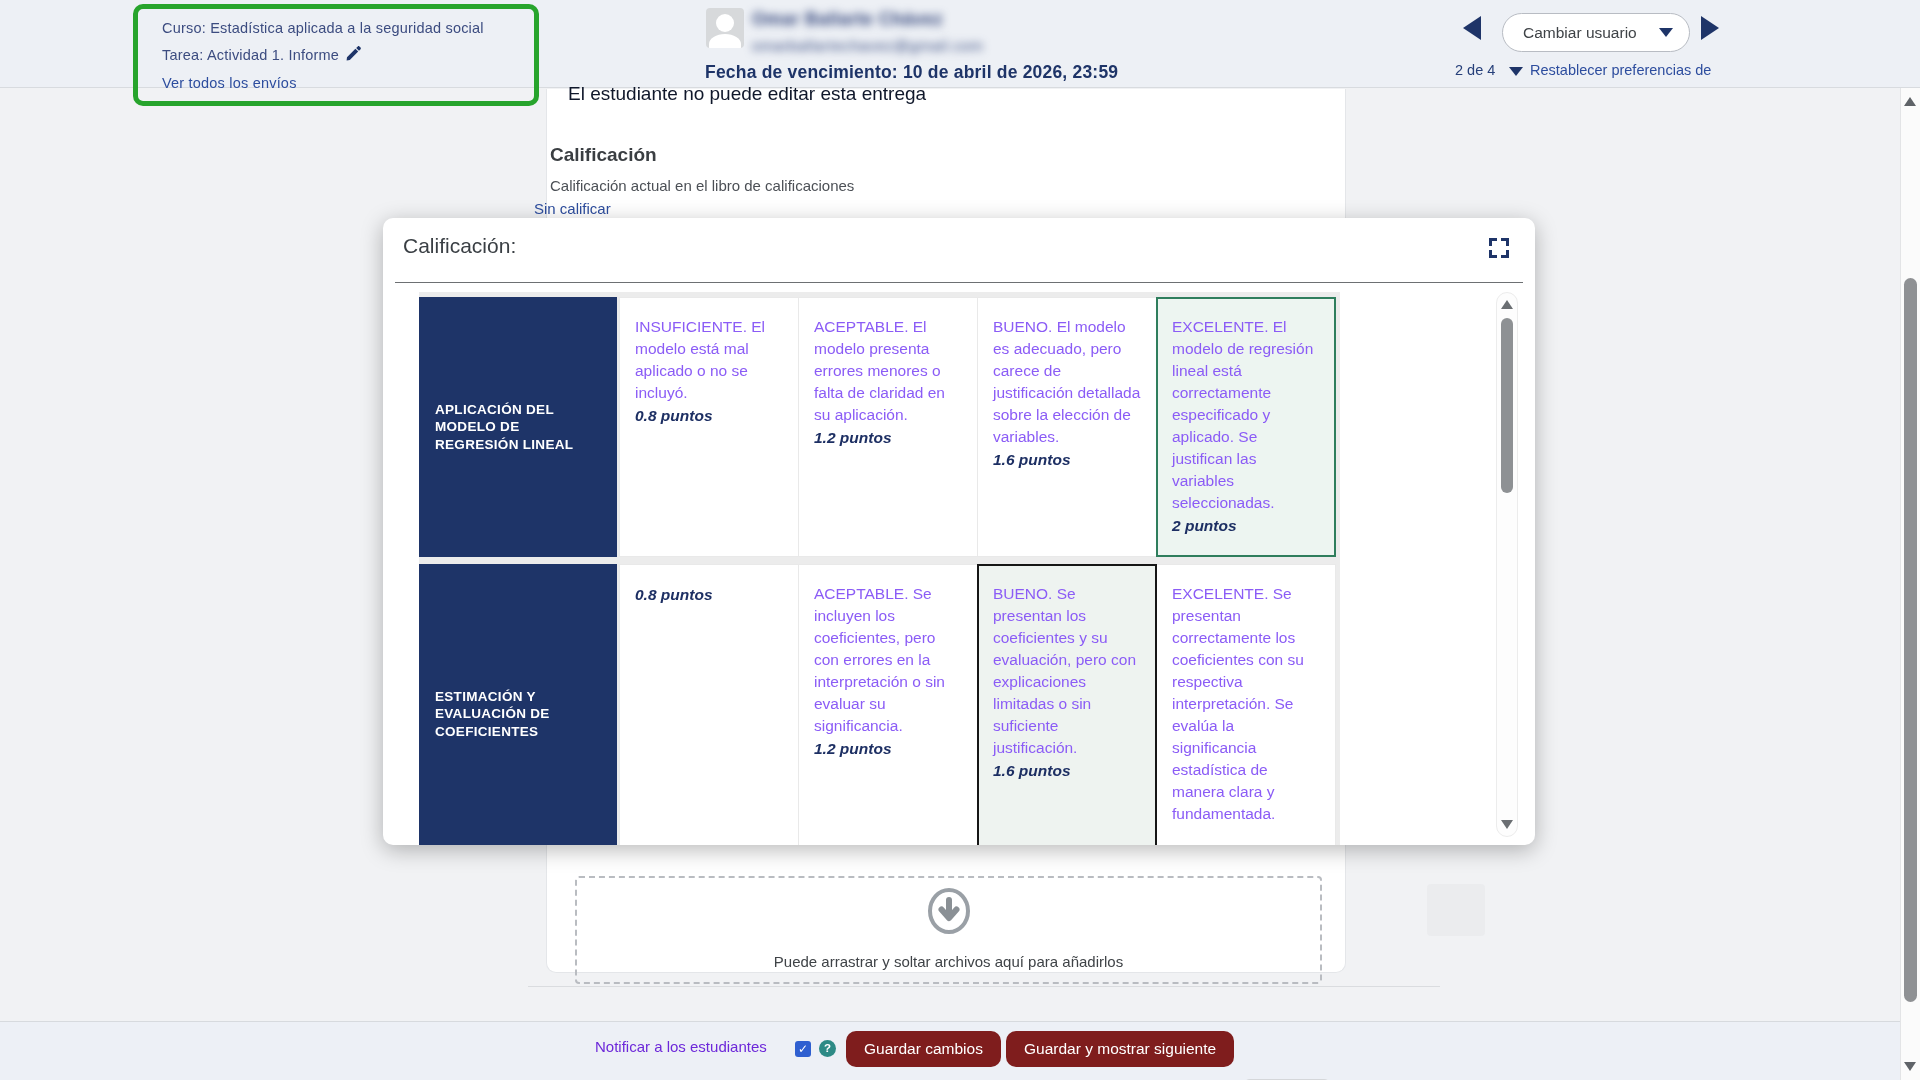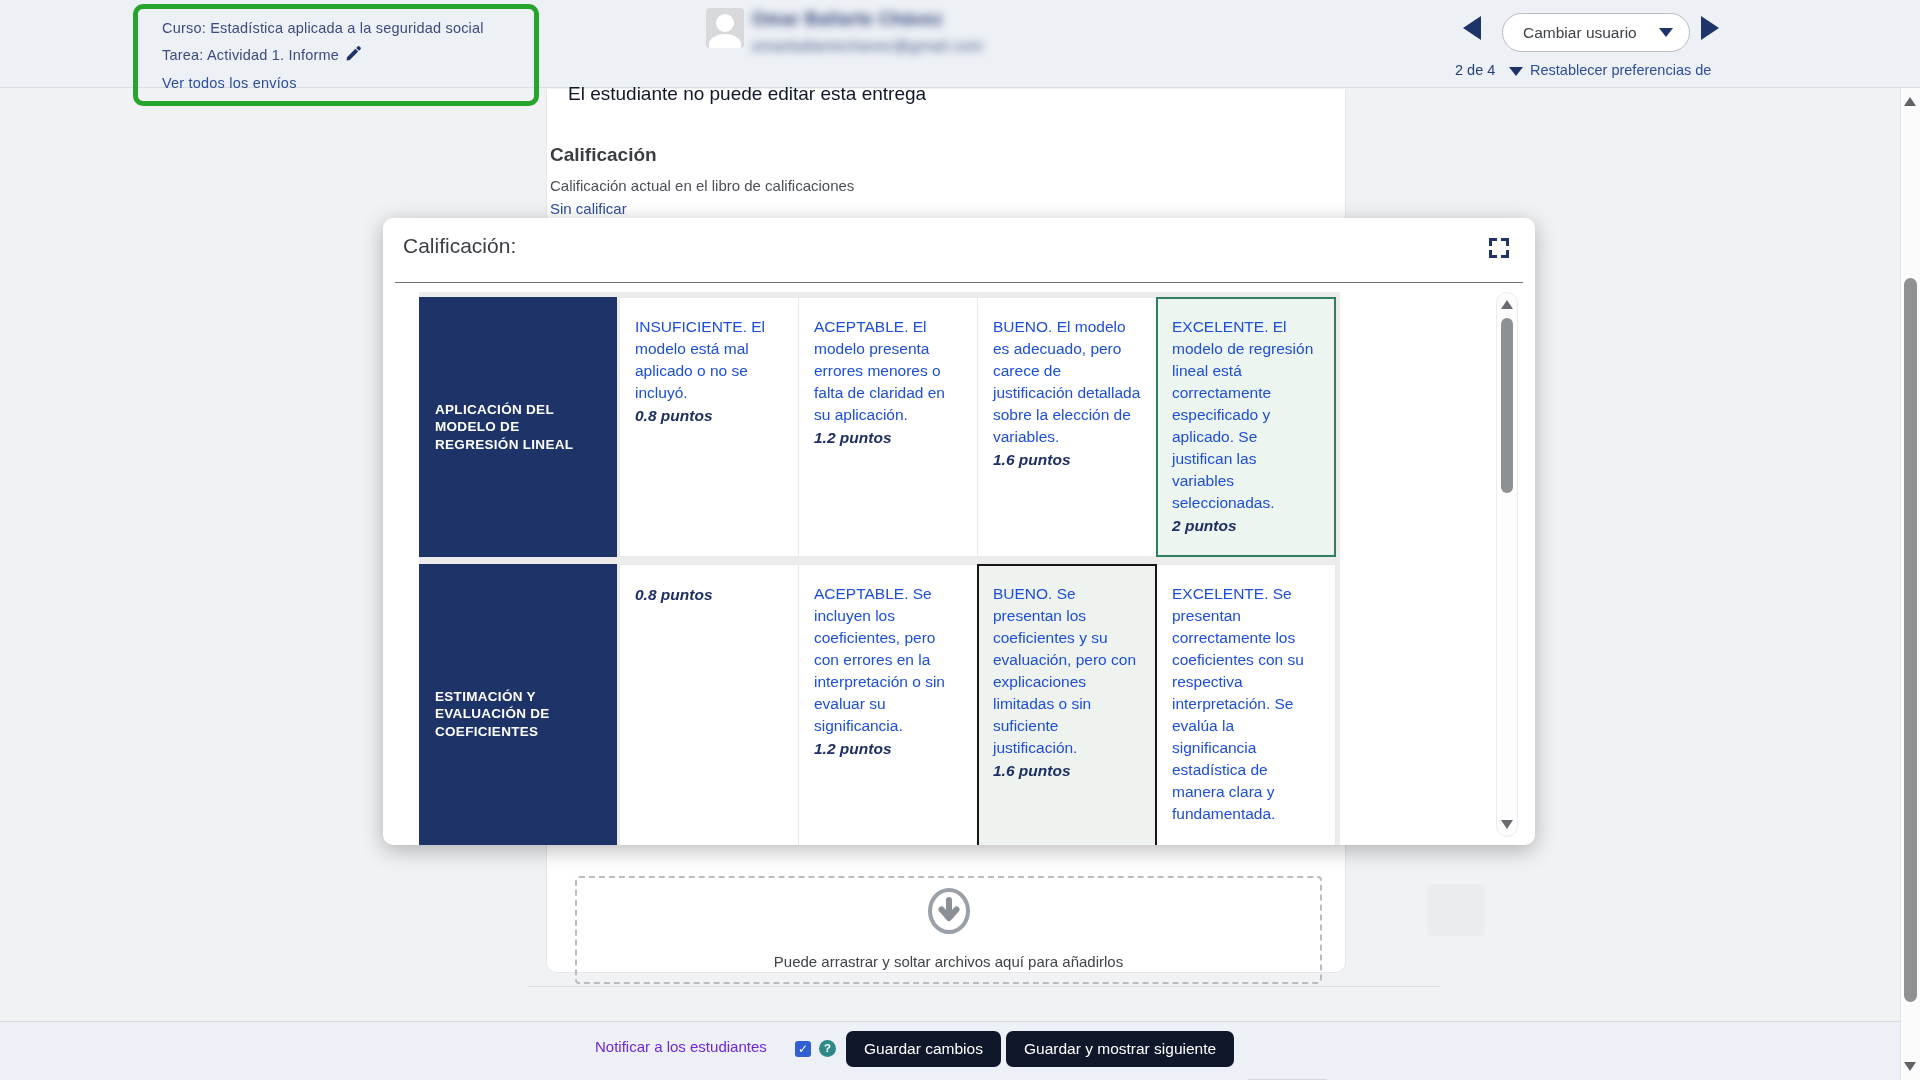--- a/index.html
+++ b/index.html
@@ -30,35 +30,35 @@
   .caret-down { width:0; height:0; border-left:7px solid transparent; border-right:7px solid transparent; border-top:9px solid #1e3468; }
   .pagination { left:1455px; top:62px; font-size:14.5px; color:#27407a; }
   .filter-caret { left:1509px; top:67px; width:0; height:0; border-left:7px solid transparent; border-right:7px solid transparent; border-top:9px solid #1e3468; cursor:pointer; }
   .reset-link { left:1530px; top:62px; font-size:14.5px; }
 
   
   .card { left:546px; top:89px; width:800px; height:884px; background:#fff; border:1px solid #e4e6e9; border-top:none; border-radius:0 0 10px 10px; }
   .notice { left:550px; top:83px; font-size:19px; color:#0f172a; z-index:2;margin-left:18px; }
   .grade-heading { left:550px; top:144px; font-size:19px; font-weight:bold; color:#3a3e42; }
   .gradebook-label { left:550px; top:177px; font-size:15px; color:#4c5056; }
-  .gradebook-value { left:550px; top:200px; font-size:15px;text-align:right; }
+  .gradebook-value { left:534px; top:200px; font-size:15px;text-align:right; }
 
   .dropzone { left:575px; top:876px; width:747px; height:108px; border:2px dashed #b9bcc1; border-radius:4px; cursor:pointer; }
   .dropzone-icon { position:absolute; left:50%; top:10px; transform:translateX(-50%); }
   .dropzone-text { position:absolute; left:0; right:0; bottom:12px; text-align:center; font-size:15px; color:#3f4347; }
   .faint-box { left:1427px; top:884px; width:58px; height:52px; background:#ebecee; border-radius:4px; }
   .hr-line { left:528px; top:986px; width:912px; height:1px; background:#dadcdf; }
 
   
   .footer-band { left:0; top:1021px; width:1920px; height:59px; background:#edf0f6; border-top:1px solid #d7dade; }
   .notify-label { left:595px; top:1038px; font-size:15px; color:#6d28d9; }
   .checkbox { left:795px; top:1041px; width:16px; height:16px; background:#2f5fd0; border-radius:3px; color:#fff; font-size:12px; line-height:16px; text-align:center; cursor:pointer; }
   .help-icon { left:819px; top:1040px; width:17px; height:17px; background:#2d8a86; border-radius:50%; color:#fff; font-size:11.5px; font-weight:bold; line-height:17px; text-align:center; cursor:pointer; }
   .btn { position:absolute; top:1031px; height:36px; display:inline-flex; align-items:center; padding:0 18px; border-radius:7px; font-size:15.5px; cursor:pointer; border:none; font-family:inherit; }
-  .btn-navy { background:#0f172a; color:#fff; }
+  .btn-navy { background:#7f1d1d; color:#fff;border-radius:10px; }
   .btn-gray { background:#d5d7da; color:#2f3337; padding:0 14px; }
   .btn-save { left:846px; }
   .btn-save-next { left:1006px; }
   .btn-reset { left:1243px;margin-top:48px; }
 
   
   .modal { left:383px; top:218px; width:1152px; height:627px; background:#fff; border-radius:10px; box-shadow:0 5px 22px rgba(0,0,0,0.28); overflow:hidden; z-index:10; }
   .modal-title { position:absolute; left:20px; top:16px; font-size:21px; color:#3a3f44; }
   .expand-icon { position:absolute; right:26px; top:20px; width:20px; height:20px; cursor:pointer; }
   .expand-icon span { position:absolute; width:8px; height:8px; border:3px solid #1e3468; }
@@ -67,21 +67,21 @@
   .expand-icon .bl { left:0; bottom:0; border-right:none; border-top:none; }
   .expand-icon .br { right:0; bottom:0; border-left:none; border-top:none; }
   .modal-divider { position:absolute; left:12px; right:12px; top:64px; height:1px; background:#6d7073; }
 
   .rubric { position:absolute; left:36px; top:74px; width:921px; background:#ececec; padding-top:5px; }
   .rubric-row { display:flex; margin-bottom:7px; }
   .crit-cell { width:198px; flex:0 0 198px; margin-right:3px; background:#1e3468; color:#fff; font-size:13.5px; font-weight:bold; line-height:1.3; display:flex; align-items:center; padding:0 16px; letter-spacing:0.3px; }
   .level-cell { width:180px; flex:0 0 180px; background:#fff; border:1px solid #e9e9e9; margin-left:-1px; padding:18px 15px; cursor:pointer; }
   .level-cell.selected_green { border:2px solid #2f7e5d; background:#edf5f1; z-index:1; padding:17px 14px; }
   .level-cell.selected_dark { border:2px solid #161616; background:#eef3f0; z-index:1; padding:17px 14px; }
-  .level-text { font-size:15.5px; line-height:22px; color:#1d4ed8; }
+  .level-text { font-size:15.5px; line-height:22px; color:#8b5cf6; }
   .level-points { margin-top:3px; font-size:15.5px; font-weight:bold; font-style:italic; color:#1d2f63; }
   .row-0 { height:260px; }
   .row-0 .level-cell, .row-0 .crit-cell { height:260px; }
   .row-1 { height:300px; }
   .row-1 .level-cell, .row-1 .crit-cell { height:300px; }
 
   .modal-scrollbar { position:absolute; left:1113px; top:74px; width:22px; height:545px; background:#fdfdfd; border:1px solid #ececec; border-radius:11px; }
   .msb-up { position:absolute; left:4px; top:7px; width:0; height:0; border-left:6px solid transparent; border-right:6px solid transparent; border-bottom:9px solid #6a6e72; cursor:pointer; }
   .msb-thumb { position:absolute; left:4px; top:25px; width:12px; height:175px; background:#8e9194; border-radius:6px; cursor:pointer; }
   .msb-down { position:absolute; left:4px; bottom:7px; width:0; height:0; border-left:6px solid transparent; border-right:6px solid transparent; border-top:9px solid #6a6e72; cursor:pointer; }
@@ -108,20 +108,21 @@
     </div>
     <div class="line"><span class="link">Ver todos los envíos</span></div>
   </div>
 
   <div class="abs avatar">
     <div class="head"></div>
     <div class="body"></div>
   </div>
   <div class="abs user-name blurred">Omar Ballarte Chávez</div>
   <div class="abs user-email blurred">omarballartechavez@gmail.com</div>
+  <div class="abs due-date">Fecha de vencimiento: 10 de abril de 2026, 23:59</div>
 
   <div class="abs tri-left" style="left:1463px; top:16px;"></div>
   <div class="abs user-select">
     <span class="label">Cambiar usuario</span>
     <span class="caret-down"></span>
   </div>
   <div class="abs tri-right" style="left:1701px; top:16px;"></div>
   <div class="abs pagination">2 de 4</div>
   <div class="abs filter-caret"></div>
   <div class="abs reset-link link">Restablecer preferencias de</div>

